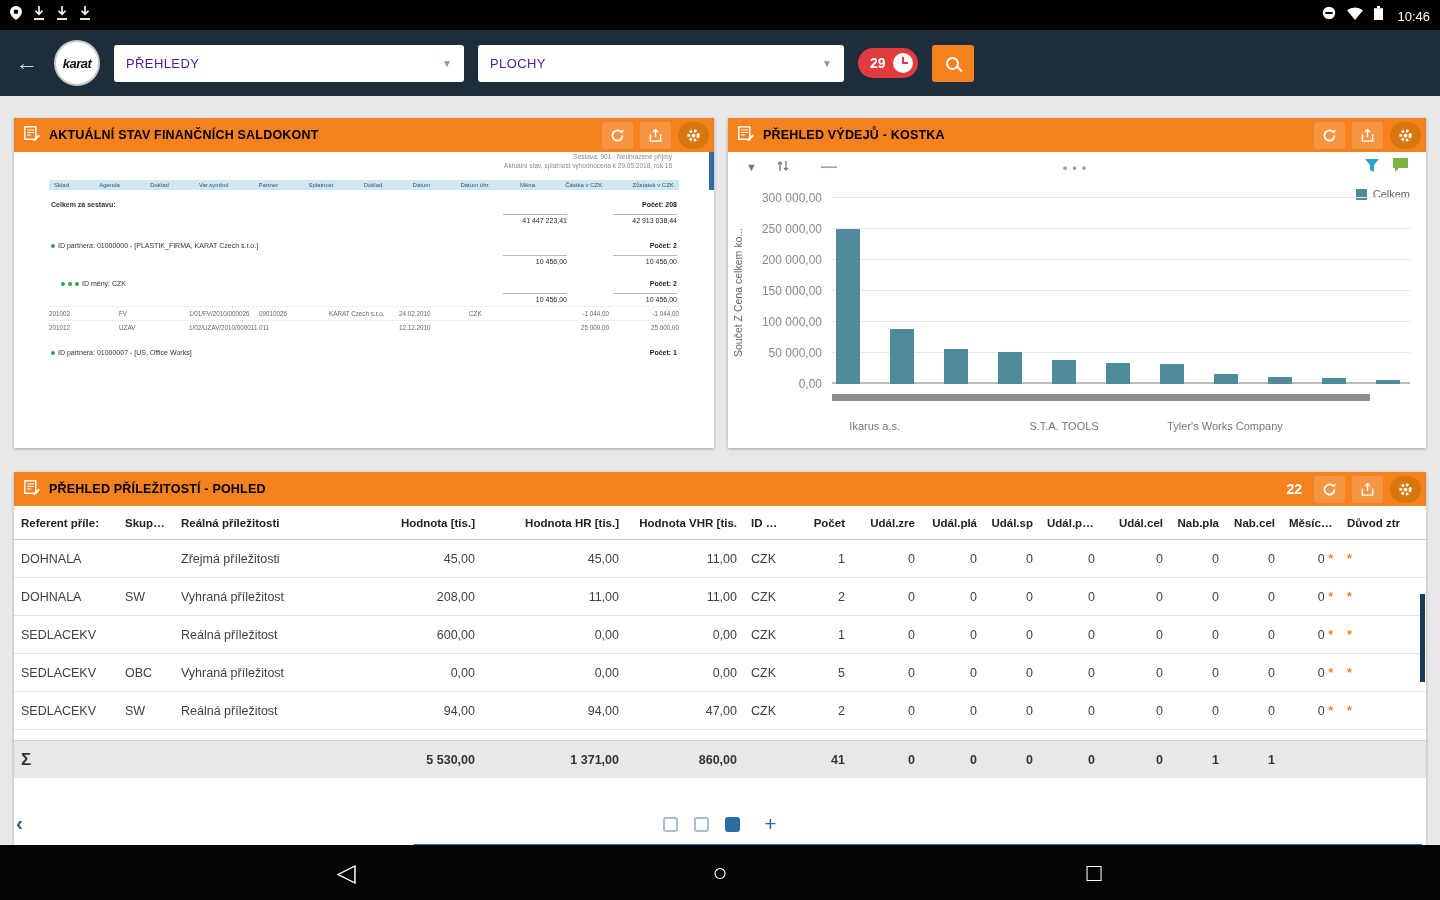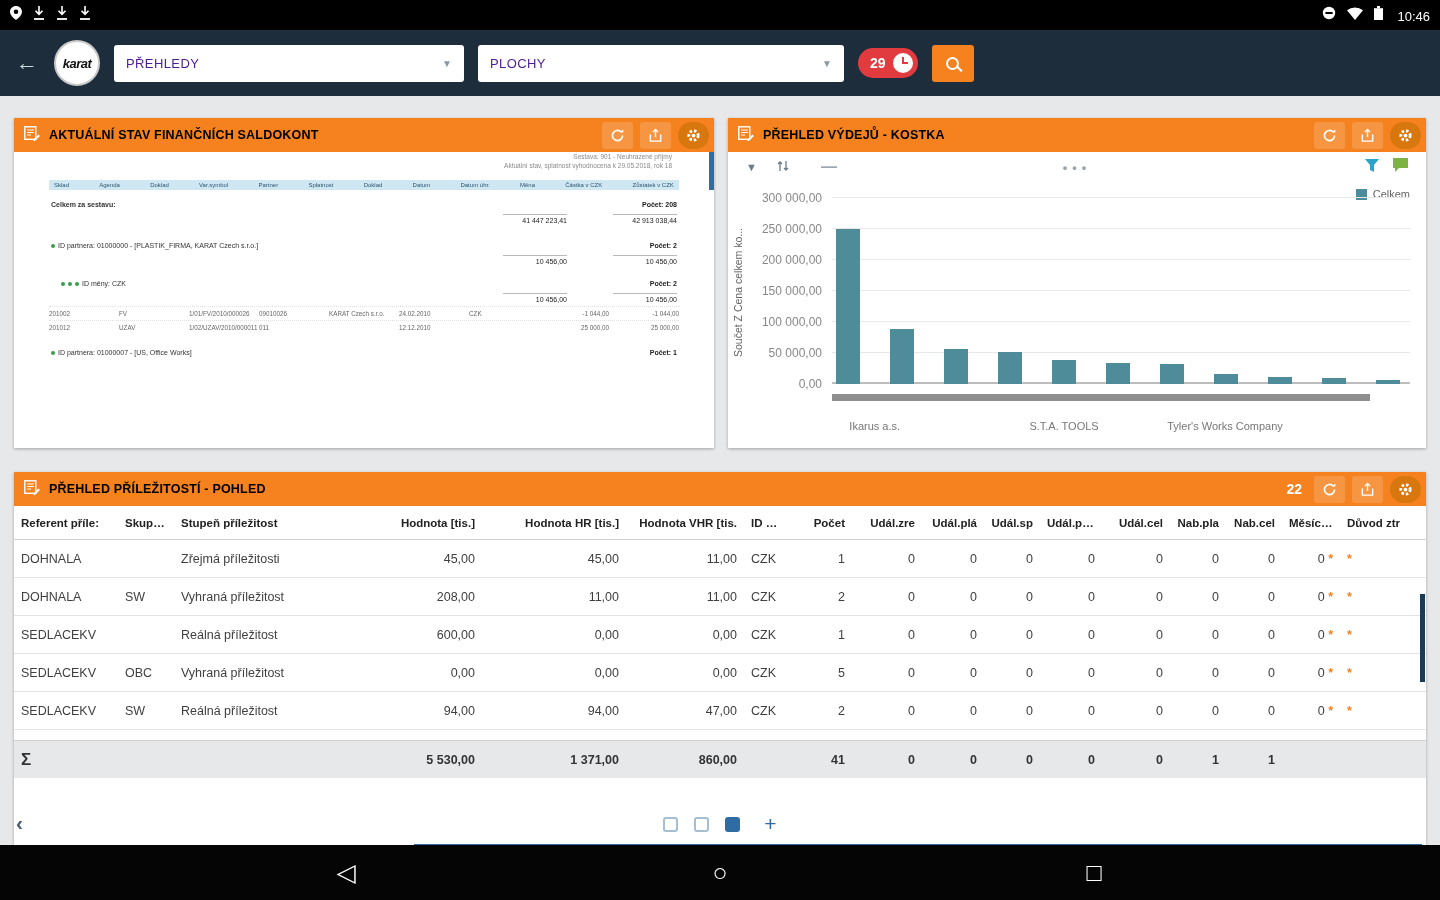--- a/index.html
+++ b/index.html
@@ -391,21 +391,21 @@
                 <circle cx="8" cy="8" r="5" fill="none" stroke="#fff" stroke-width="3" stroke-dasharray="2.6 2.1"></circle>
                 <circle cx="8" cy="8" r="2" fill="#fff"></circle>
               </svg>
             </span>
         </div>
       </div>
       <div class="panel-body">
         <div class="tbl-head">
             <span class="tcell a-l" style="width: 104px;">Referent příle:</span>
             <span class="tcell a-l" style="width: 56px;">Skupina</span>
-            <span class="tcell a-l" style="width: 170px;">Stupeň příležitost</span>
+            <span class="tcell a-l" style="width: 170px;">Reálná příležitosti</span>
             <span class="tcell a-r" style="width: 138px;">Hodnota [tis.]</span>
             <span class="tcell a-r" style="width: 144px;">Hodnota HR [tis.]</span>
             <span class="tcell a-r" style="width: 118px;">Hodnota VHR [tis.</span>
             <span class="tcell a-l" style="width: 50px;">ID m.ú.</span>
             <span class="tcell a-r" style="width: 58px;">Počet</span>
             <span class="tcell a-r" style="width: 70px;">Udál.zre</span>
             <span class="tcell a-r" style="width: 62px;">Udál.plá</span>
             <span class="tcell a-r" style="width: 56px;">Udál.sp</span>
             <span class="tcell a-r" style="width: 62px;">Udál.po t</span>
             <span class="tcell a-r" style="width: 68px;">Udál.cel</span>

